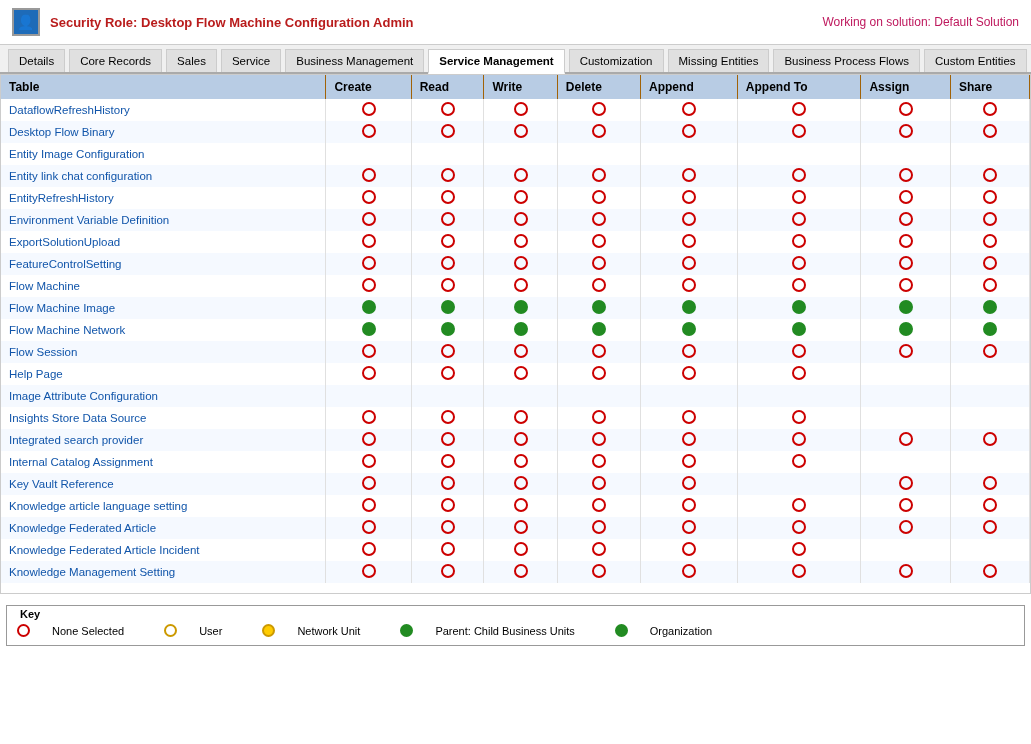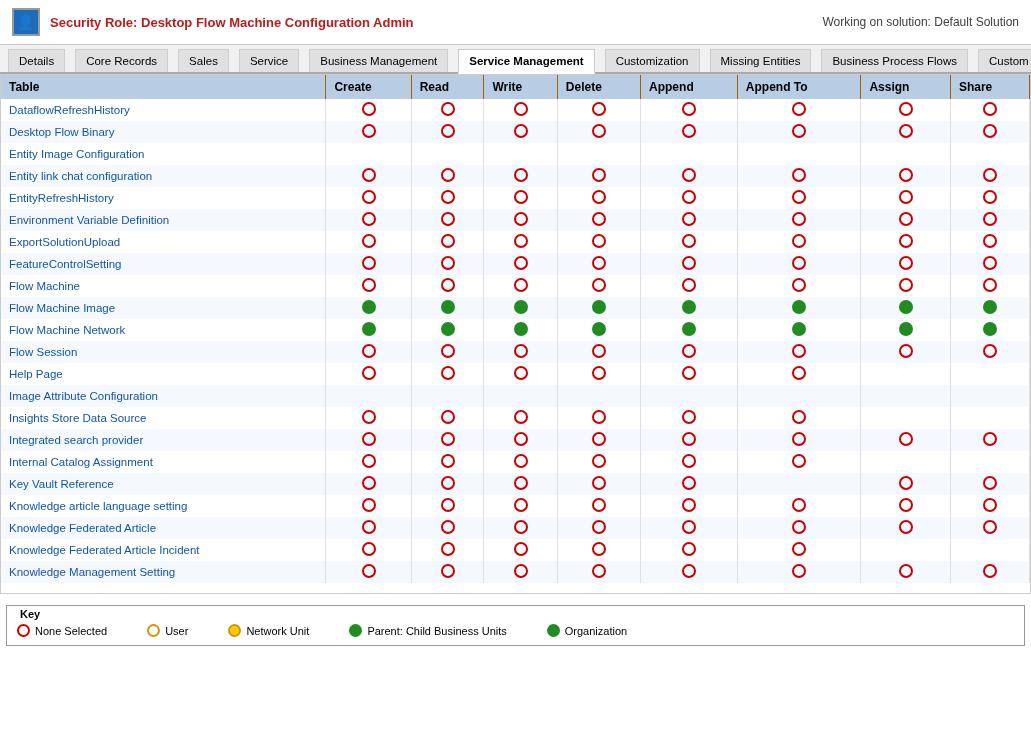--- a/index.html
+++ b/index.html
@@ -2,39 +2,39 @@
 <html><head>
   <meta charset="utf-8">
   <style>
     * { box-sizing: border-box; margin: 0; padding: 0; }
     body { font-family: Segoe UI, Arial, sans-serif; font-size: 12px; background: #fff; color: #000; width: 1031px; height: 744px; overflow: hidden; }
 
     .title-bar { display: flex; align-items: center; padding: 8px 12px; border-bottom: 1px solid #ccc; background: #fff; }
     .title-bar .app-icon { width: 28px; height: 28px; background: #1e6bb8; border: 2px solid #999; display: flex; align-items: center; justify-content: center; margin-right: 10px; }
     .title-bar .app-icon span { color: #fff; font-size: 14px; }
     .title-bar h1 { font-size: 13px; font-weight: bold; color: #b91c1c; }
-    .title-bar .working-on { margin-left: auto; font-size: 12px; color: #404040; }
-
-    .tabs { display: flex; border-bottom: 2px solid #aaa; background: #f0f0f0; padding: 0 8px; padding-top: 4px; gap: 10px; }
+    .title-bar .working-on { margin-left: auto; font-size: 12px; color: #be185d; }
+
+    .tabs { display: flex; border-bottom: 2px solid #aaa; background: #f0f0f0; padding: 0 8px; padding-top: 4px; gap: 4px; }
     .tab { padding: 5px 10px; cursor: pointer; border: 1px solid #ccc; border-bottom: none; background: #e0e0e0; font-size: 11.5px; color: #000; white-space: nowrap; }
     .tab.active { background: #fff; border-bottom: 2px solid #fff; margin-bottom: -2px; font-weight: bold; }
 
     .table-container { overflow-y: auto; overflow-x: hidden; height: 520px; border: 1px solid #ccc; margin: 0; position: relative; }
 
     .data-table { width: 100%; border-collapse: collapse; }
     .data-table thead tr { background: #b8cce4; }
     .data-table thead th { padding: 5px 8px; text-align: left; font-weight: bold; font-size: 12px; border-right: 1px solid #a16207; position: sticky; top: 0; background: #b8cce4; z-index: 10; }
     .data-table tbody tr:nth-child(even) { background: #f5f9ff; }
     .data-table tbody td { padding: 2px 8px; border-right: 1px solid #e0e0e0; height: 22px; vertical-align: middle; font-size: 11.5px; }
     .data-table tbody td:first-child { color: #1155aa; }
 
     .perm-circle { display: inline-block; width: 14px; height: 14px; border-radius: 50%; border: 2px solid #cc0000; background: transparent; }
     .perm-circle.full { background: #228B22; border-color: #228B22; }
     .perm-cell { text-align: center; }
-    .key-item { display: flex; align-items: center; gap: 5px; font-size: 11px; }
+    .key-item { display: flex; align-items: center; gap: 22px; font-size: 11px; }
     .key-item .perm-circle { width: 13px; height: 13px; }
 
     .main-content { display: flex; flex-direction: column; height: 100%; }
   </style>
 </head>
 <body>
 
 <div class="main-content">
 
   <div class="title-bar">

